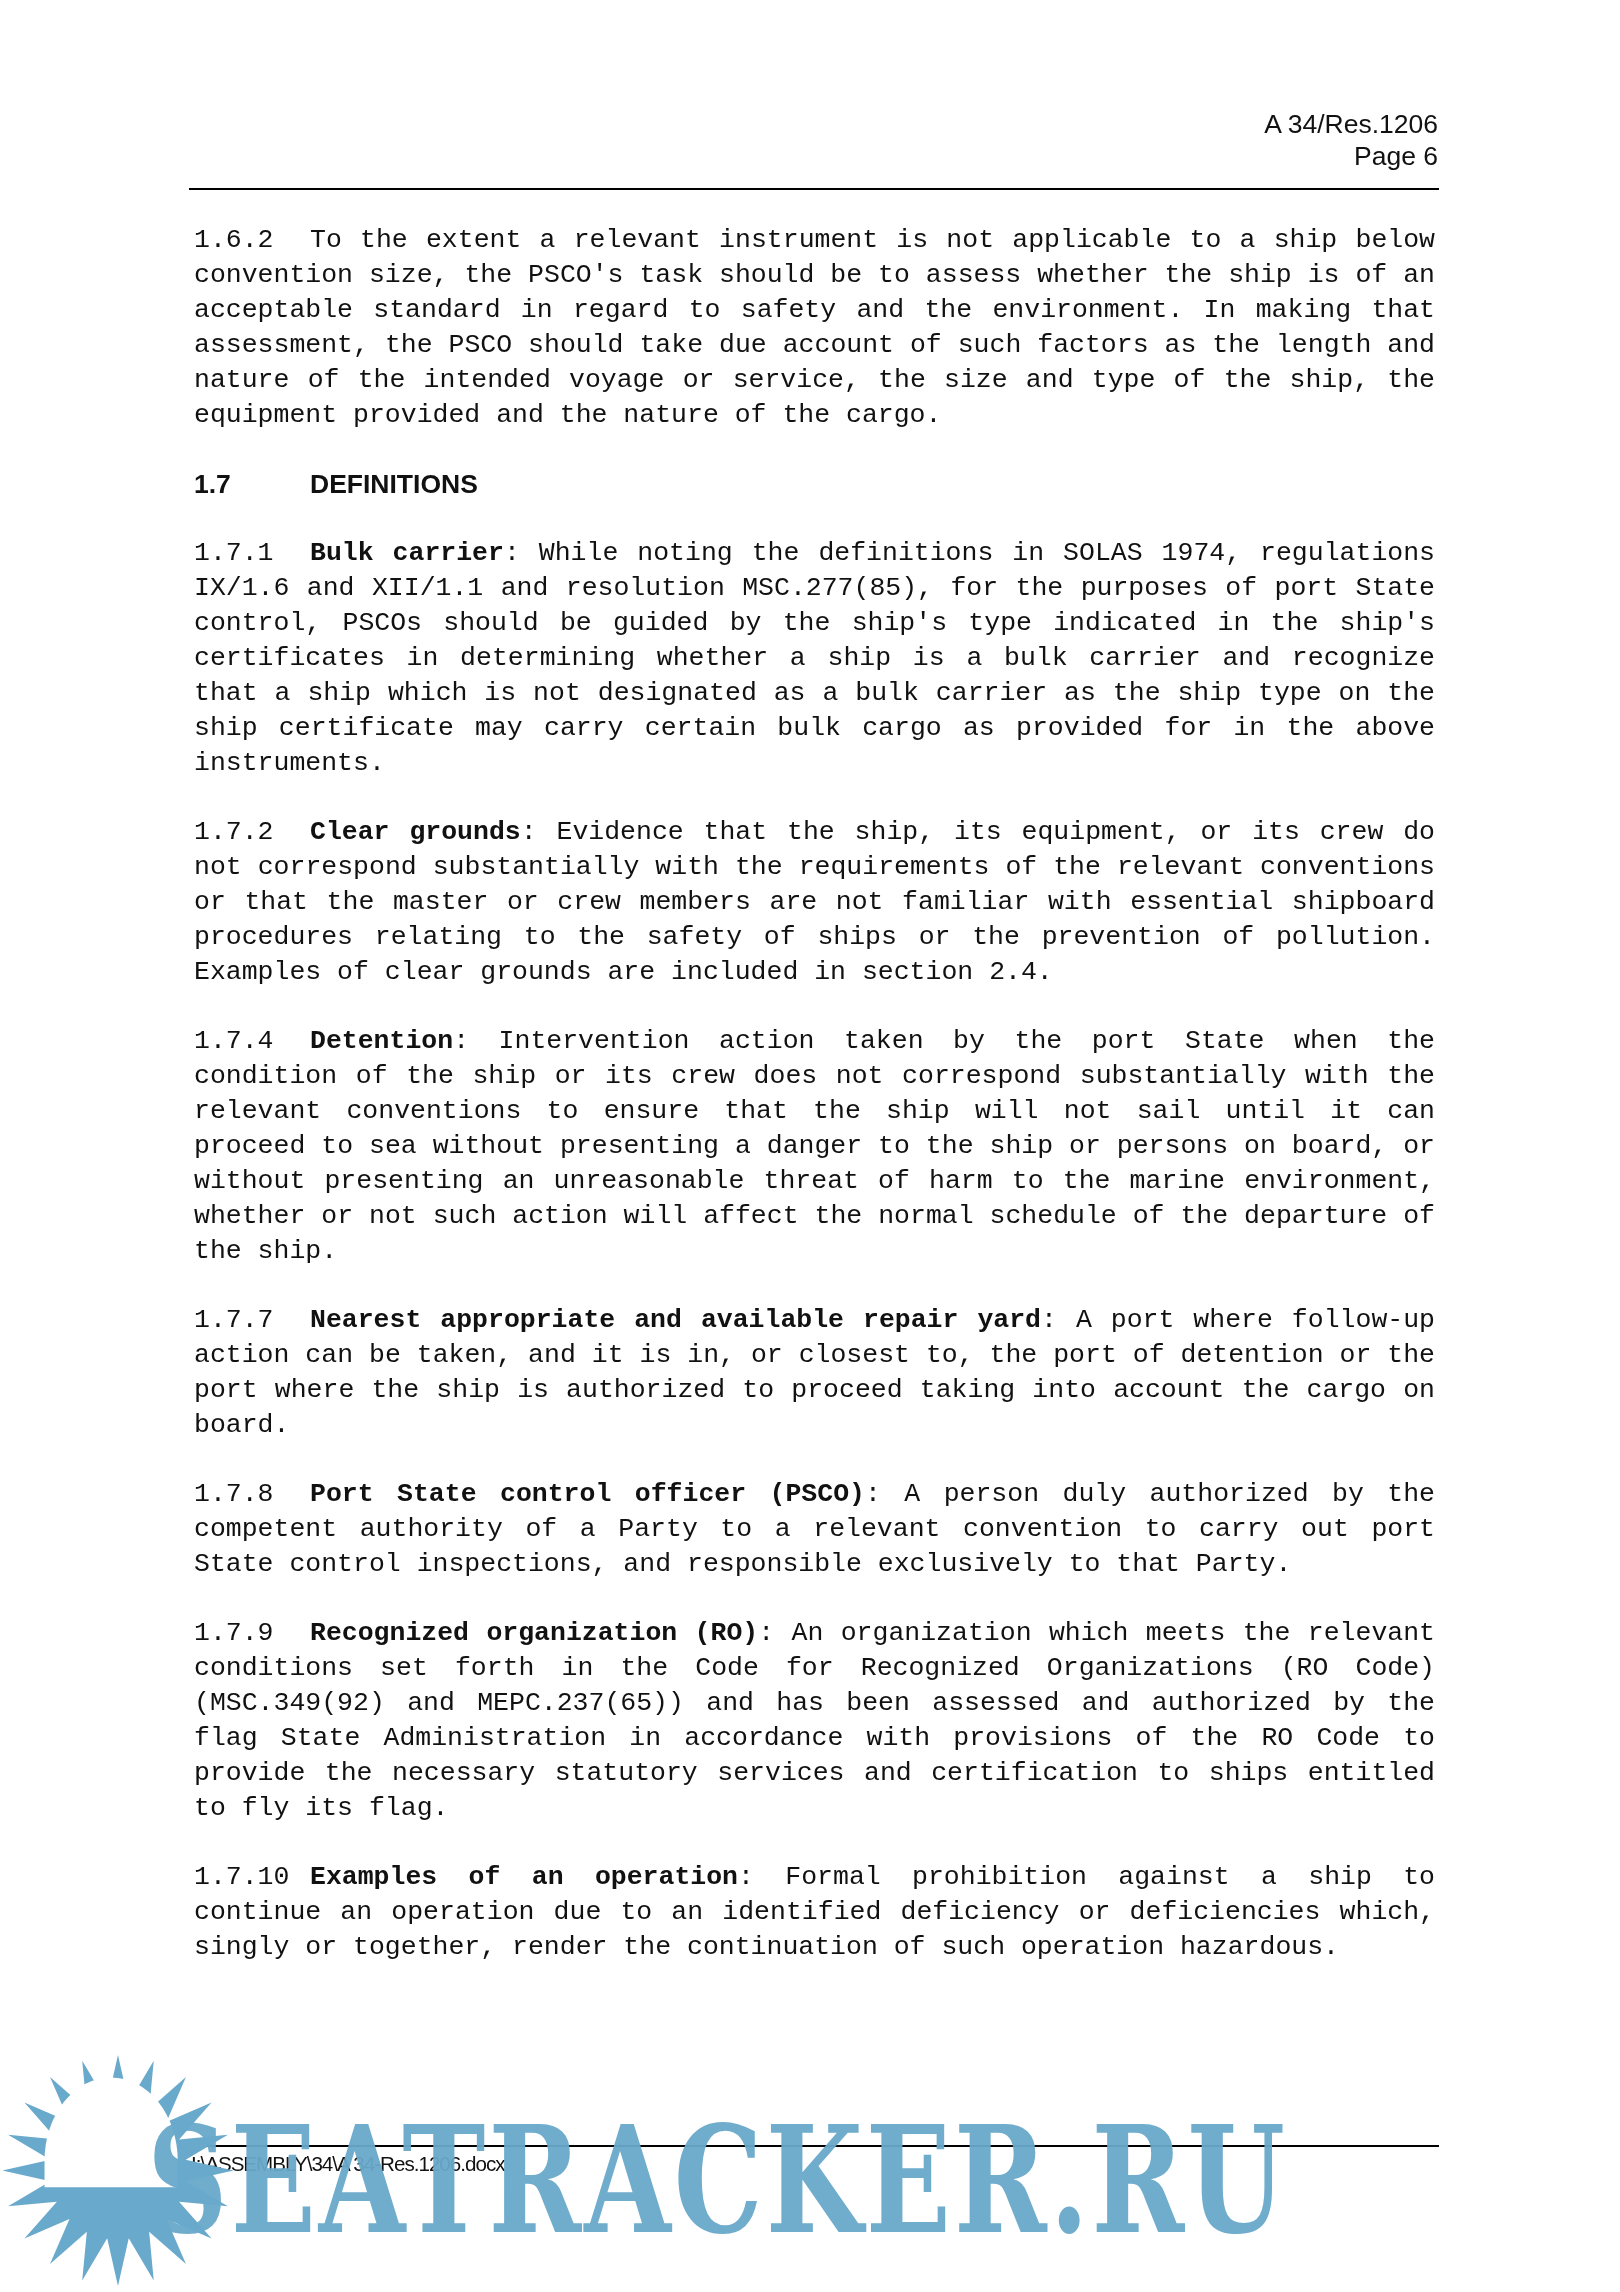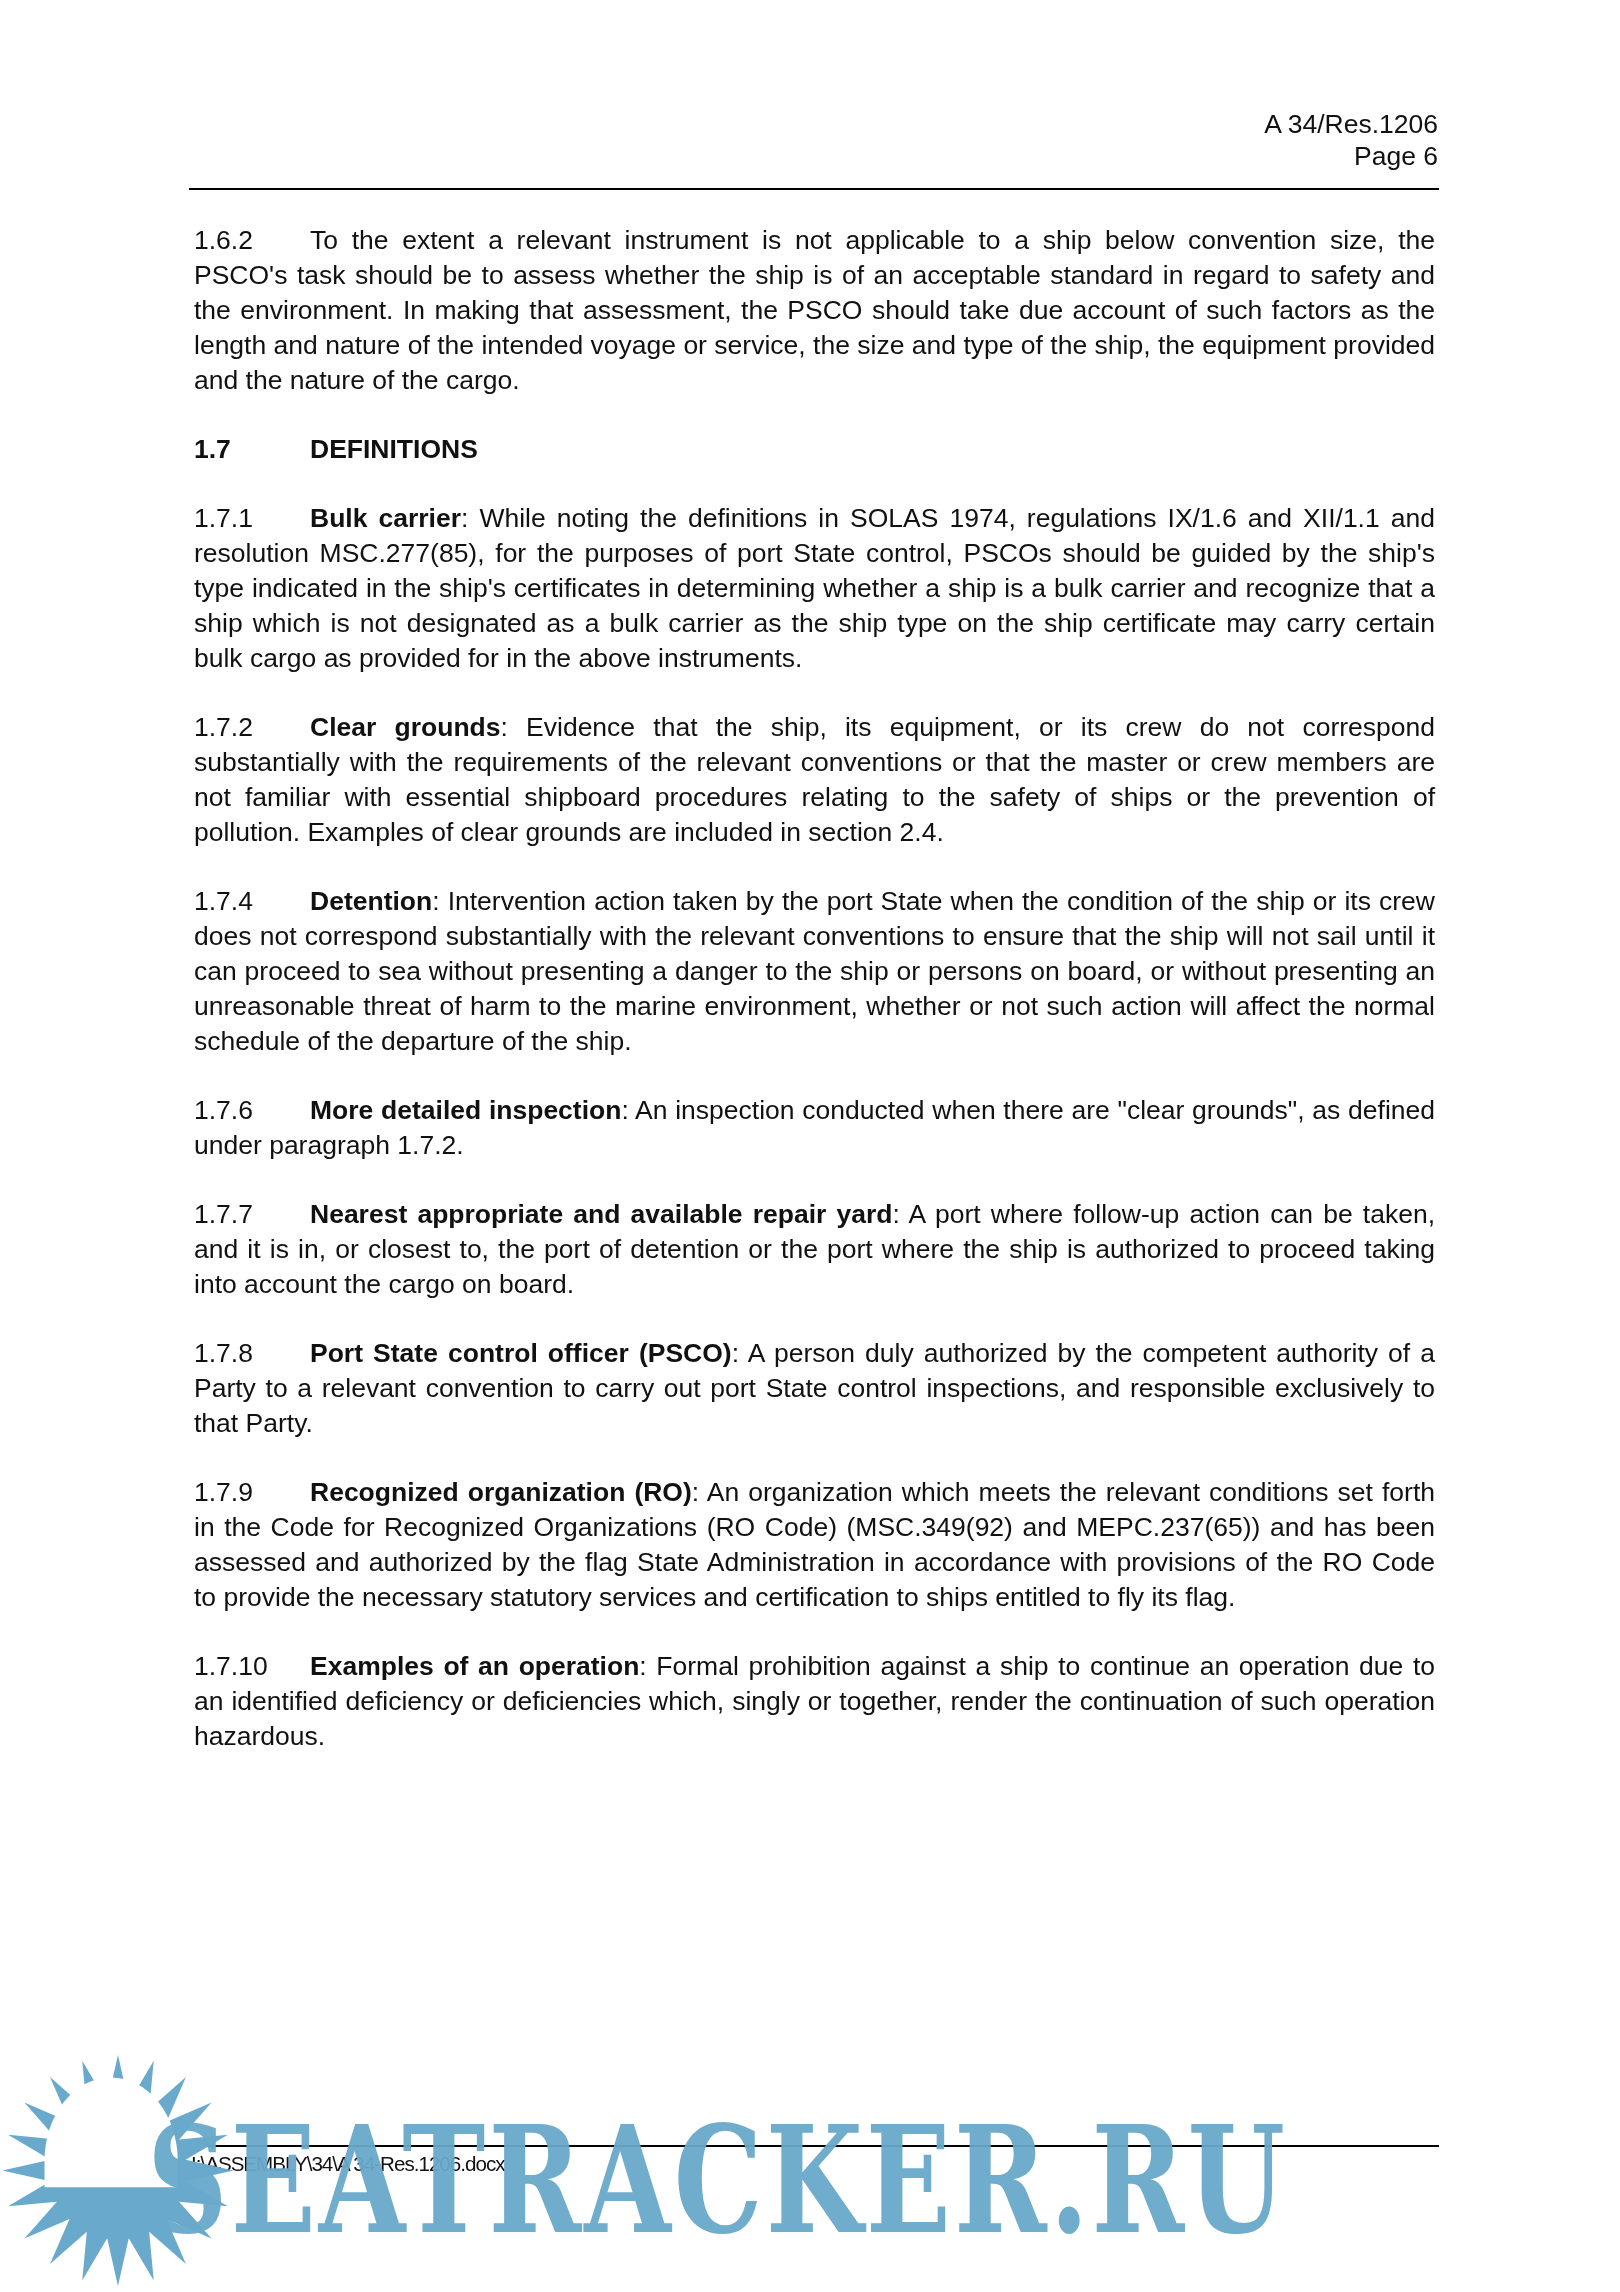--- a/index.html
+++ b/index.html
@@ -1,20 +1,20 @@
 <!DOCTYPE html>
 <html><head>
 <meta charset="utf-8">
 <style>
   html, body { margin: 0; padding: 0; background: #ffffff; }
   body { width: 1620px; height: 2293px; position: relative; overflow: hidden; font-family: "Liberation Sans", sans-serif; color: #111; }
   .header { position: absolute; top: 108px; right: 182px; text-align: right; font-size: 26.5px; line-height: 32px; }
   .header-rule { position: absolute; top: 188px; left: 189px; width: 1250px; height: 2px; background: #000; }
   .content { position: absolute; top: 223px; left: 194px; width: 1241px; font-size: 26.5px; line-height: 35px; }
-  .para { text-align: justify; margin: 0 0 34px 0; }
+  .para { text-align: justify; margin: 0 0 34px 0; font-family: Liberation Mono, monospace; }
   .num { display: inline-block; width: 116px; }
   .term { font-weight: bold; }
   .heading { font-weight: bold; margin: 0 0 34px 0; }
   .footer-rule { position: absolute; top: 2145px; left: 189px; width: 1250px; height: 2px; background: #000; }
   .footer-text { position: absolute; top: 2152px; left: 191px; font-size: 20.6px; letter-spacing: -1px; color: #111; }
   .watermark { position: absolute; left: 0; top: 2053px; width: 1620px; height: 239px; pointer-events: none; }
   .wm-text { position: absolute; left: 147px; top: 2107px; font-family: "DejaVu Serif", serif; font-weight: bold; font-size: 147px; letter-spacing: 3.9px; color: #69a9cb; transform: scaleX(0.76); transform-origin: left top; white-space: nowrap; line-height: 1; opacity: 0.95;}
 </style>
 </head>
 <body>
@@ -31,21 +31,20 @@
   </p>
 
   <div class="heading">
     <span class="num">1.7</span><span>DEFINITIONS</span>
   </div>
 
   <div id="defs">
       <p class="para"><span class="num">1.7.1</span><span class="term">Bulk carrier</span><span>: While noting the definitions in SOLAS 1974, regulations IX/1.6 and XII/1.1 and resolution MSC.277(85), for the purposes of port State control, PSCOs should be guided by the ship's type indicated in the ship's certificates in determining whether a ship is a bulk carrier and recognize that a ship which is not designated as a bulk carrier as the ship type on the ship certificate may carry certain bulk cargo as provided for in the above instruments.</span></p>
       <p class="para"><span class="num">1.7.2</span><span class="term">Clear grounds</span><span>: Evidence that the ship, its equipment, or its crew do not correspond substantially with the requirements of the relevant conventions or that the master or crew members are not familiar with essential shipboard procedures relating to the safety of ships or the prevention of pollution. Examples of clear grounds are included in section 2.4.</span></p>
       <p class="para"><span class="num">1.7.4</span><span class="term">Detention</span><span>: Intervention action taken by the port State when the condition of the ship or its crew does not correspond substantially with the relevant conventions to ensure that the ship will not sail until it can proceed to sea without presenting a danger to the ship or persons on board, or without presenting an unreasonable threat of harm to the marine environment, whether or not such action will affect the normal schedule of the departure of the ship.</span></p>
-      <p class="para"><span class="num">1.7.6</span><span class="term">More detailed inspection</span><span>: An inspection conducted when there are "clear grounds", as defined under paragraph 1.7.2.</span></p>
       <p class="para"><span class="num">1.7.7</span><span class="term">Nearest appropriate and available repair yard</span><span>: A port where follow-up action can be taken, and it is in, or closest to, the port of detention or the port where the ship is authorized to proceed taking into account the cargo on board.</span></p>
       <p class="para"><span class="num">1.7.8</span><span class="term">Port State control officer (PSCO)</span><span>: A person duly authorized by the competent authority of a Party to a relevant convention to carry out port State control inspections, and responsible exclusively to that Party.</span></p>
       <p class="para"><span class="num">1.7.9</span><span class="term">Recognized organization (RO)</span><span>: An organization which meets the relevant conditions set forth in the Code for Recognized Organizations (RO Code) (MSC.349(92) and MEPC.237(65)) and has been assessed and authorized by the flag State Administration in accordance with provisions of the RO Code to provide the necessary statutory services and certification to ships entitled to fly its flag.</span></p>
       <p class="para"><span class="num">1.7.10</span><span class="term">Examples of an operation</span><span>: Formal prohibition against a ship to continue an operation due to an identified deficiency or deficiencies which, singly or together, render the continuation of such operation hazardous.</span></p>
     </div>
 </div>
 
 <div class="footer-rule"></div>
 <div class="footer-text">I:\ASSEMBLY\34\A 34-Res.1206.docx</div>
 

